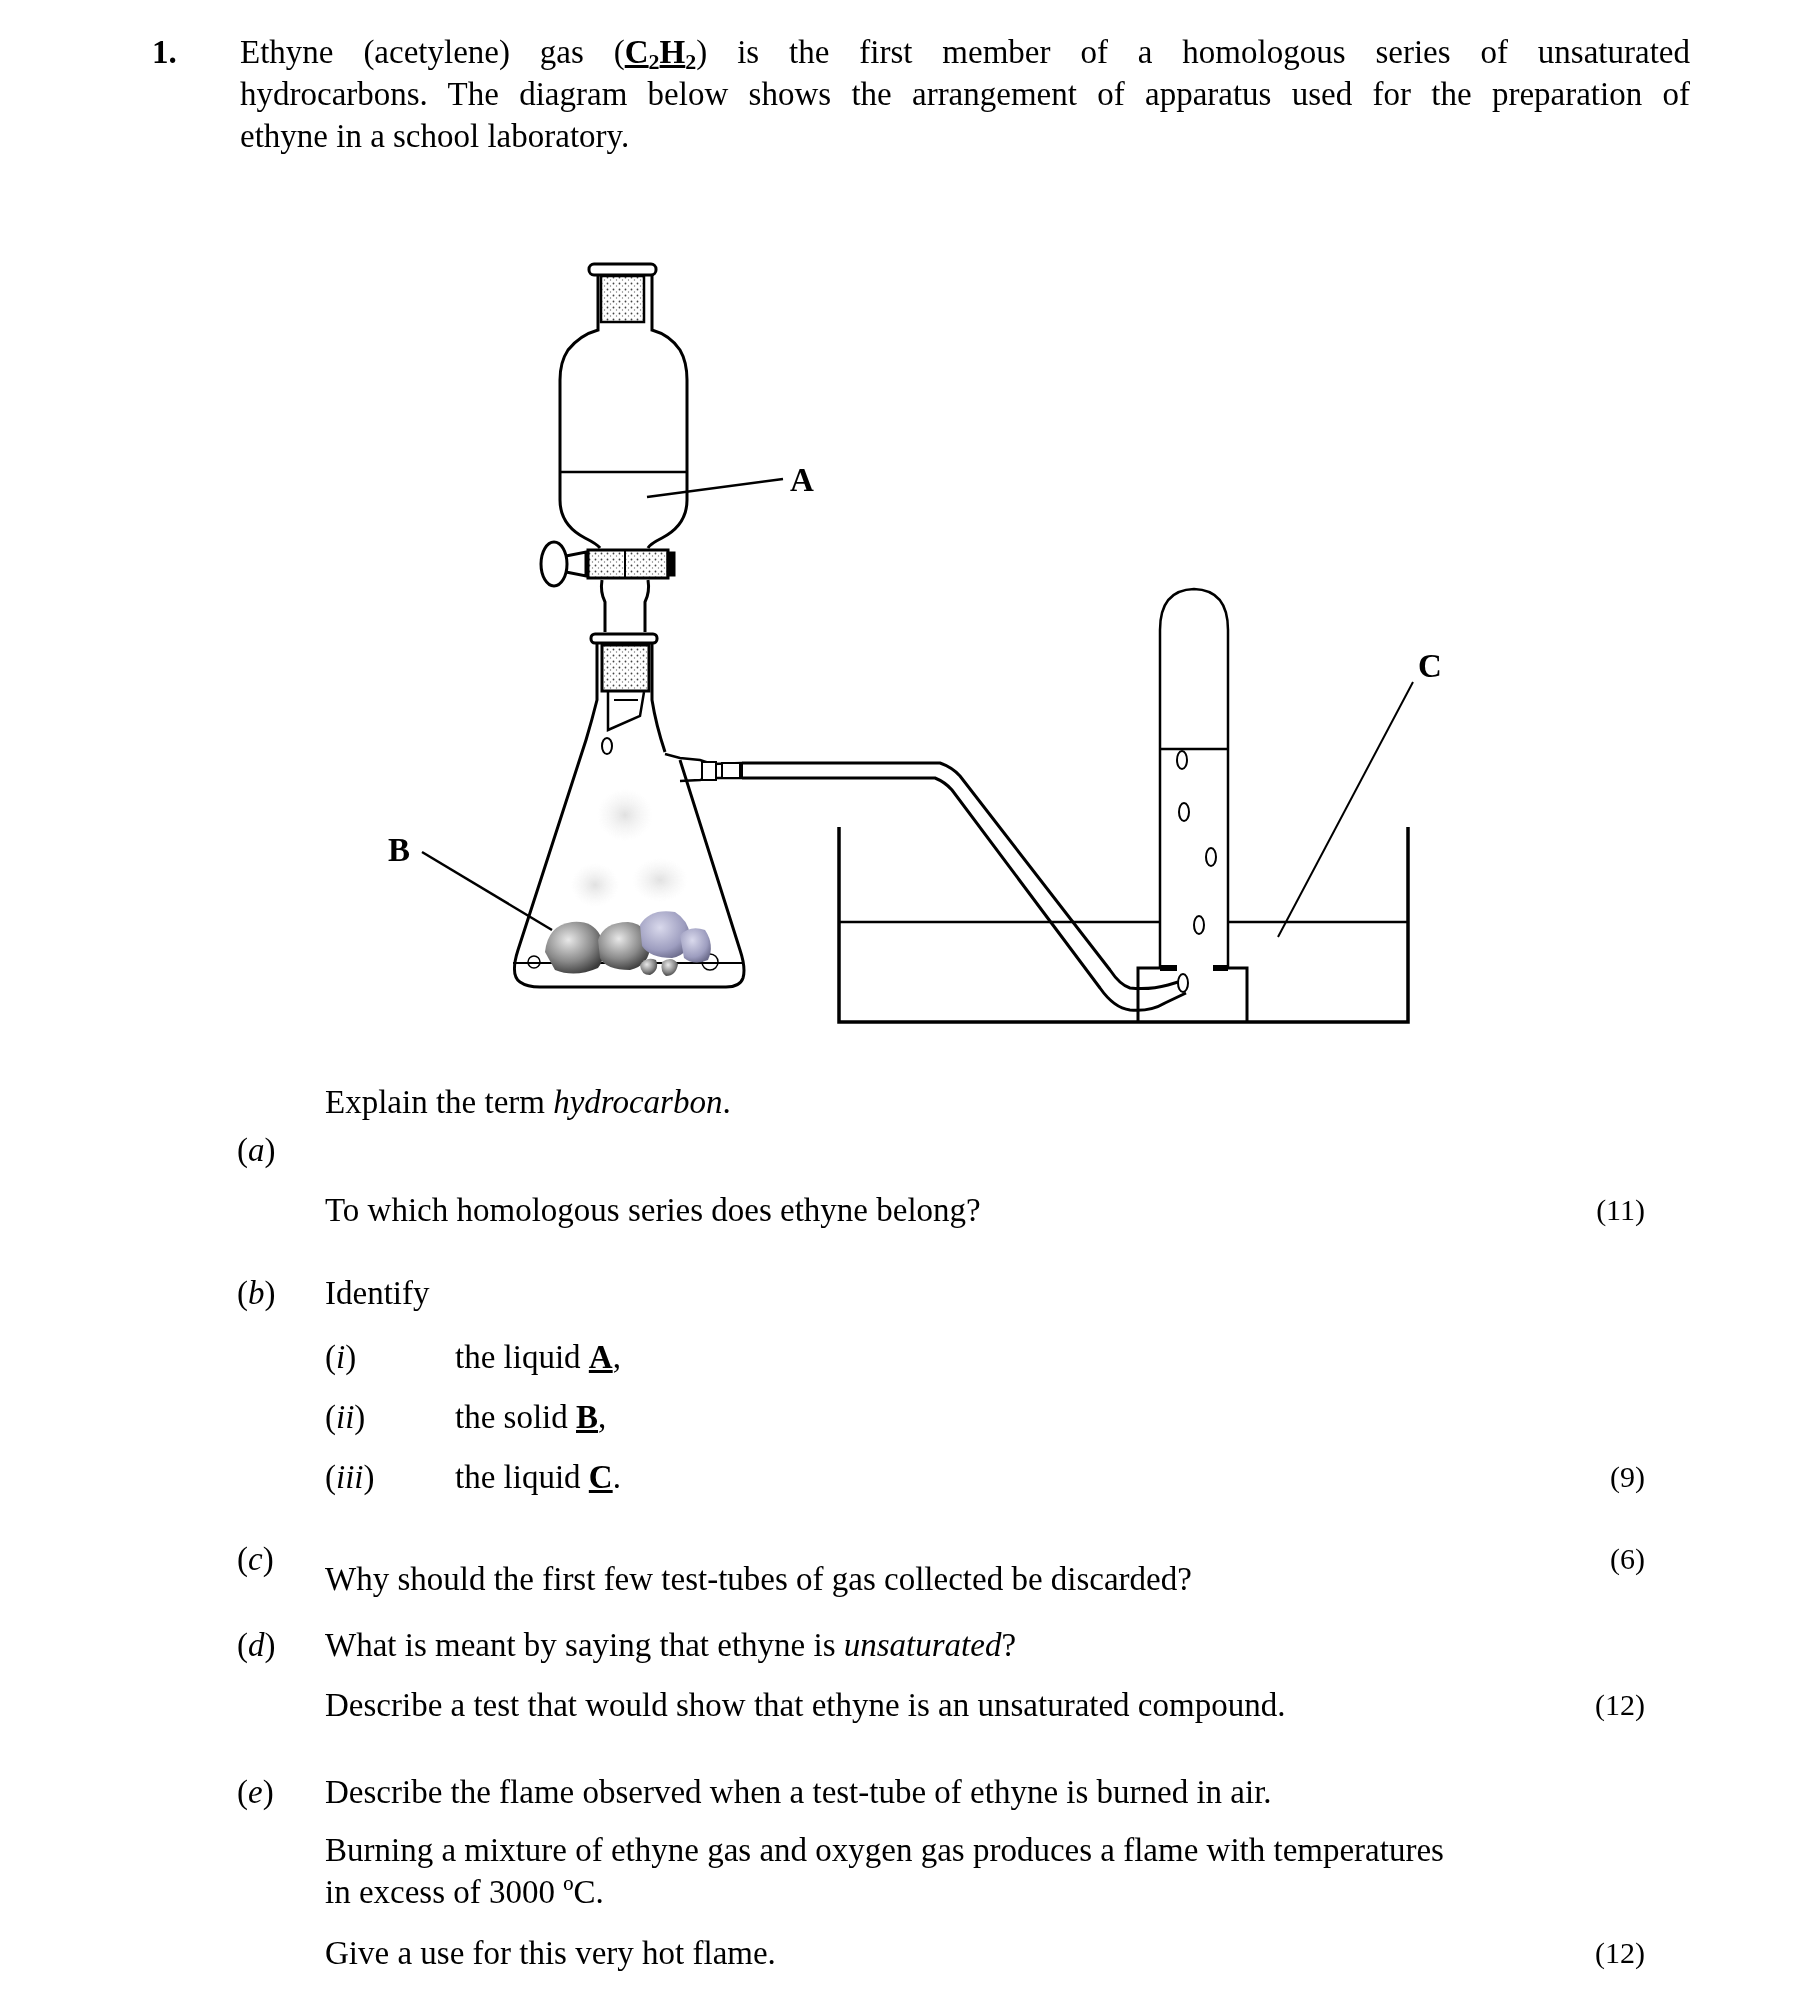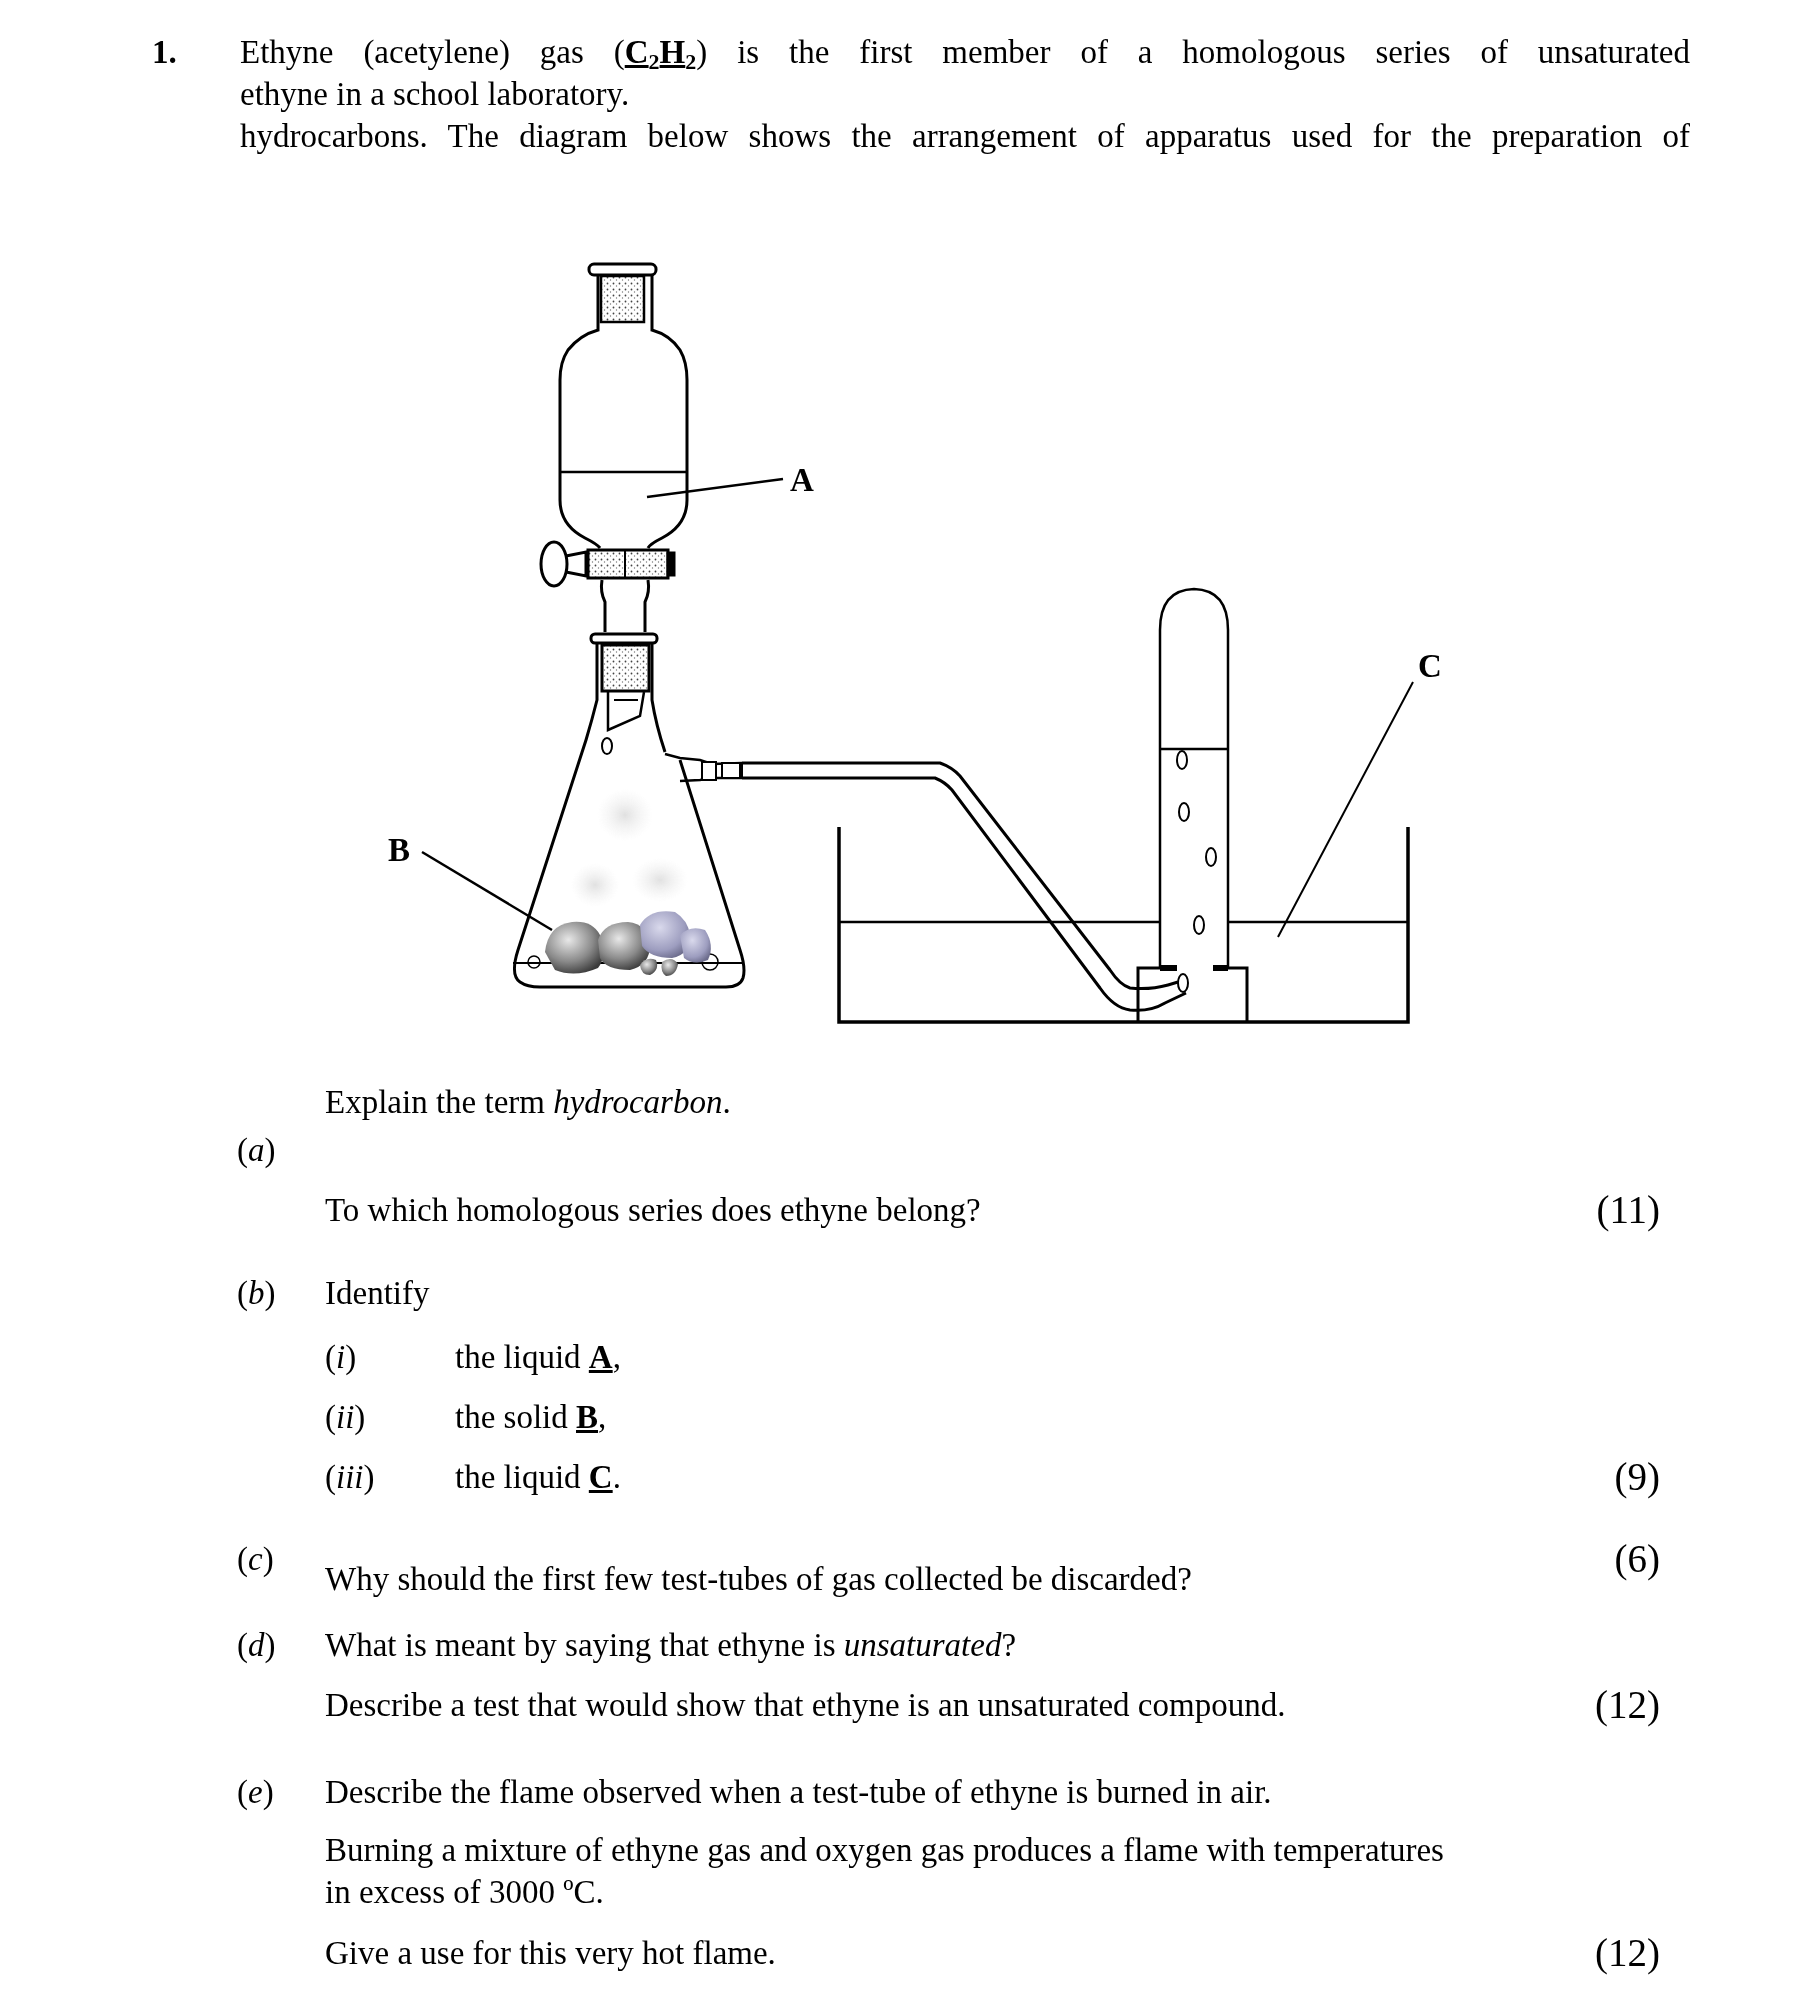--- a/index.html
+++ b/index.html
@@ -5,34 +5,34 @@
   html, body { margin:0; padding:0; background:#ffffff; }
   body { width:1818px; height:2004px; position:relative; overflow:hidden;
          font-family:"Liberation Serif", "DejaVu Serif", serif; color:#000; }
   .t { position:absolute; font-size:33px; line-height:42px; white-space:nowrap; }
   .qnum { font-weight:bold; }
   .para { position:absolute; left:240px; top:31px; width:1450px; font-size:33px; line-height:42px; text-align:justify; }
   .para .ln { display:block; text-align-last:justify; }
   .para .ln.last { text-align-last:left; }
   .b { font-weight:bold;text-decoration:underline; }
   .i { font-style:italic; }
-  .mark { position:absolute; right:158px; font-size:39px; line-height:42px; text-align:right; }
+  .mark { position:absolute; right:173px; font-size:30px; line-height:42px; text-align:right; }
   svg.diagram { position:absolute; left:0; top:0; }
   .lbl { position:absolute; font-weight:bold; font-size:33px; line-height:36px; }
   sub { font-size:22px; line-height:0; vertical-align:-6px; }
 </style>
 </head>
 <body>
 
 <div class="t qnum" style="left:152px; top:31px;">1.</div>
 
 <div class="para">
   <span class="ln"><span>Ethyne (acetylene) gas (</span><span class="b"><span>C</span><sub>2</sub><span>H</span><sub>2</sub></span><span>) is the first member of a homologous series of unsaturated</span></span>
+  <span class="ln">hydrocarbons.  The diagram below shows the arrangement of apparatus used for the preparation of</span>
   <span class="ln last">ethyne in a school laboratory.</span>
-  <span class="ln">hydrocarbons.  The diagram below shows the arrangement of apparatus used for the preparation of</span>
 </div>
 
 <svg class="diagram" width="1818" height="1100" viewBox="0 0 1818 1100">
   <defs>
     <pattern id="stip" width="6" height="6" patternUnits="userSpaceOnUse">
       <rect width="6" height="6" fill="#fff"></rect>
       <circle cx="1.5" cy="1.5" r="0.9" fill="#444"></circle>
       <circle cx="4.5" cy="4" r="0.7" fill="#777"></circle>
     </pattern>
     <radialGradient id="rockg" cx="40%" cy="35%" r="70%">

